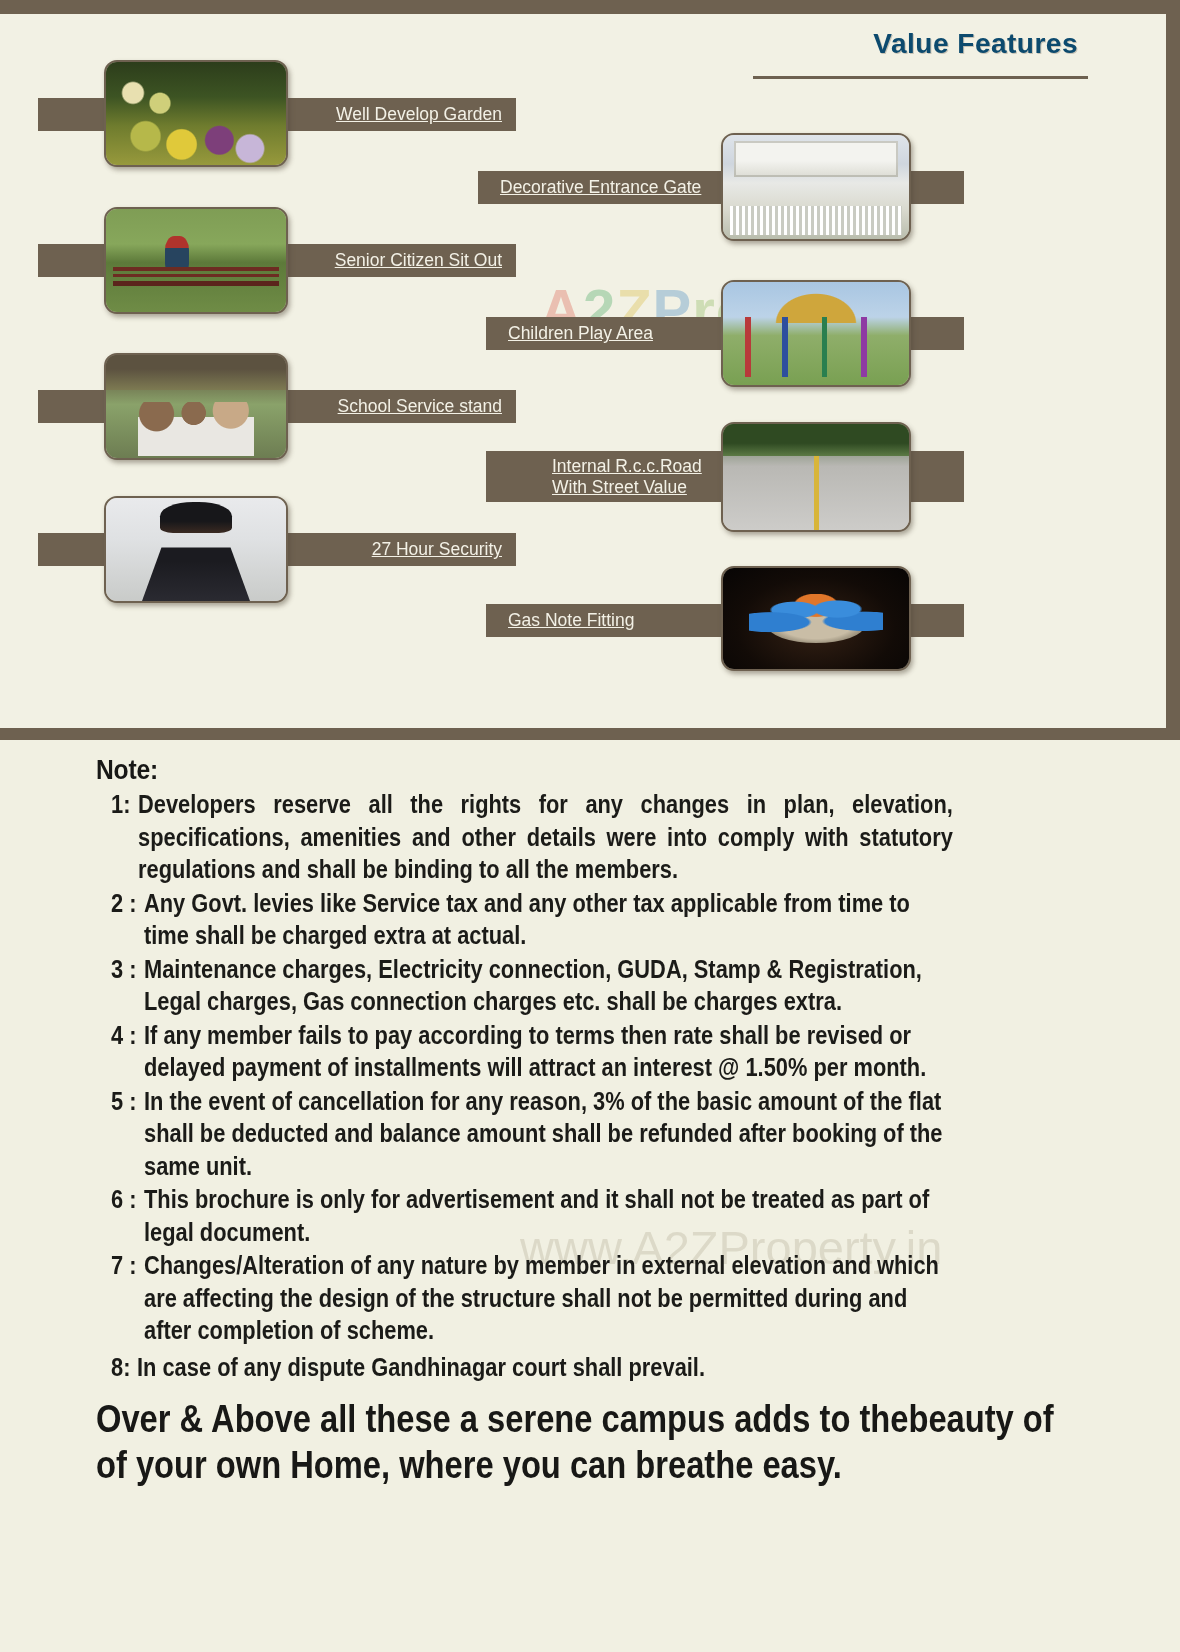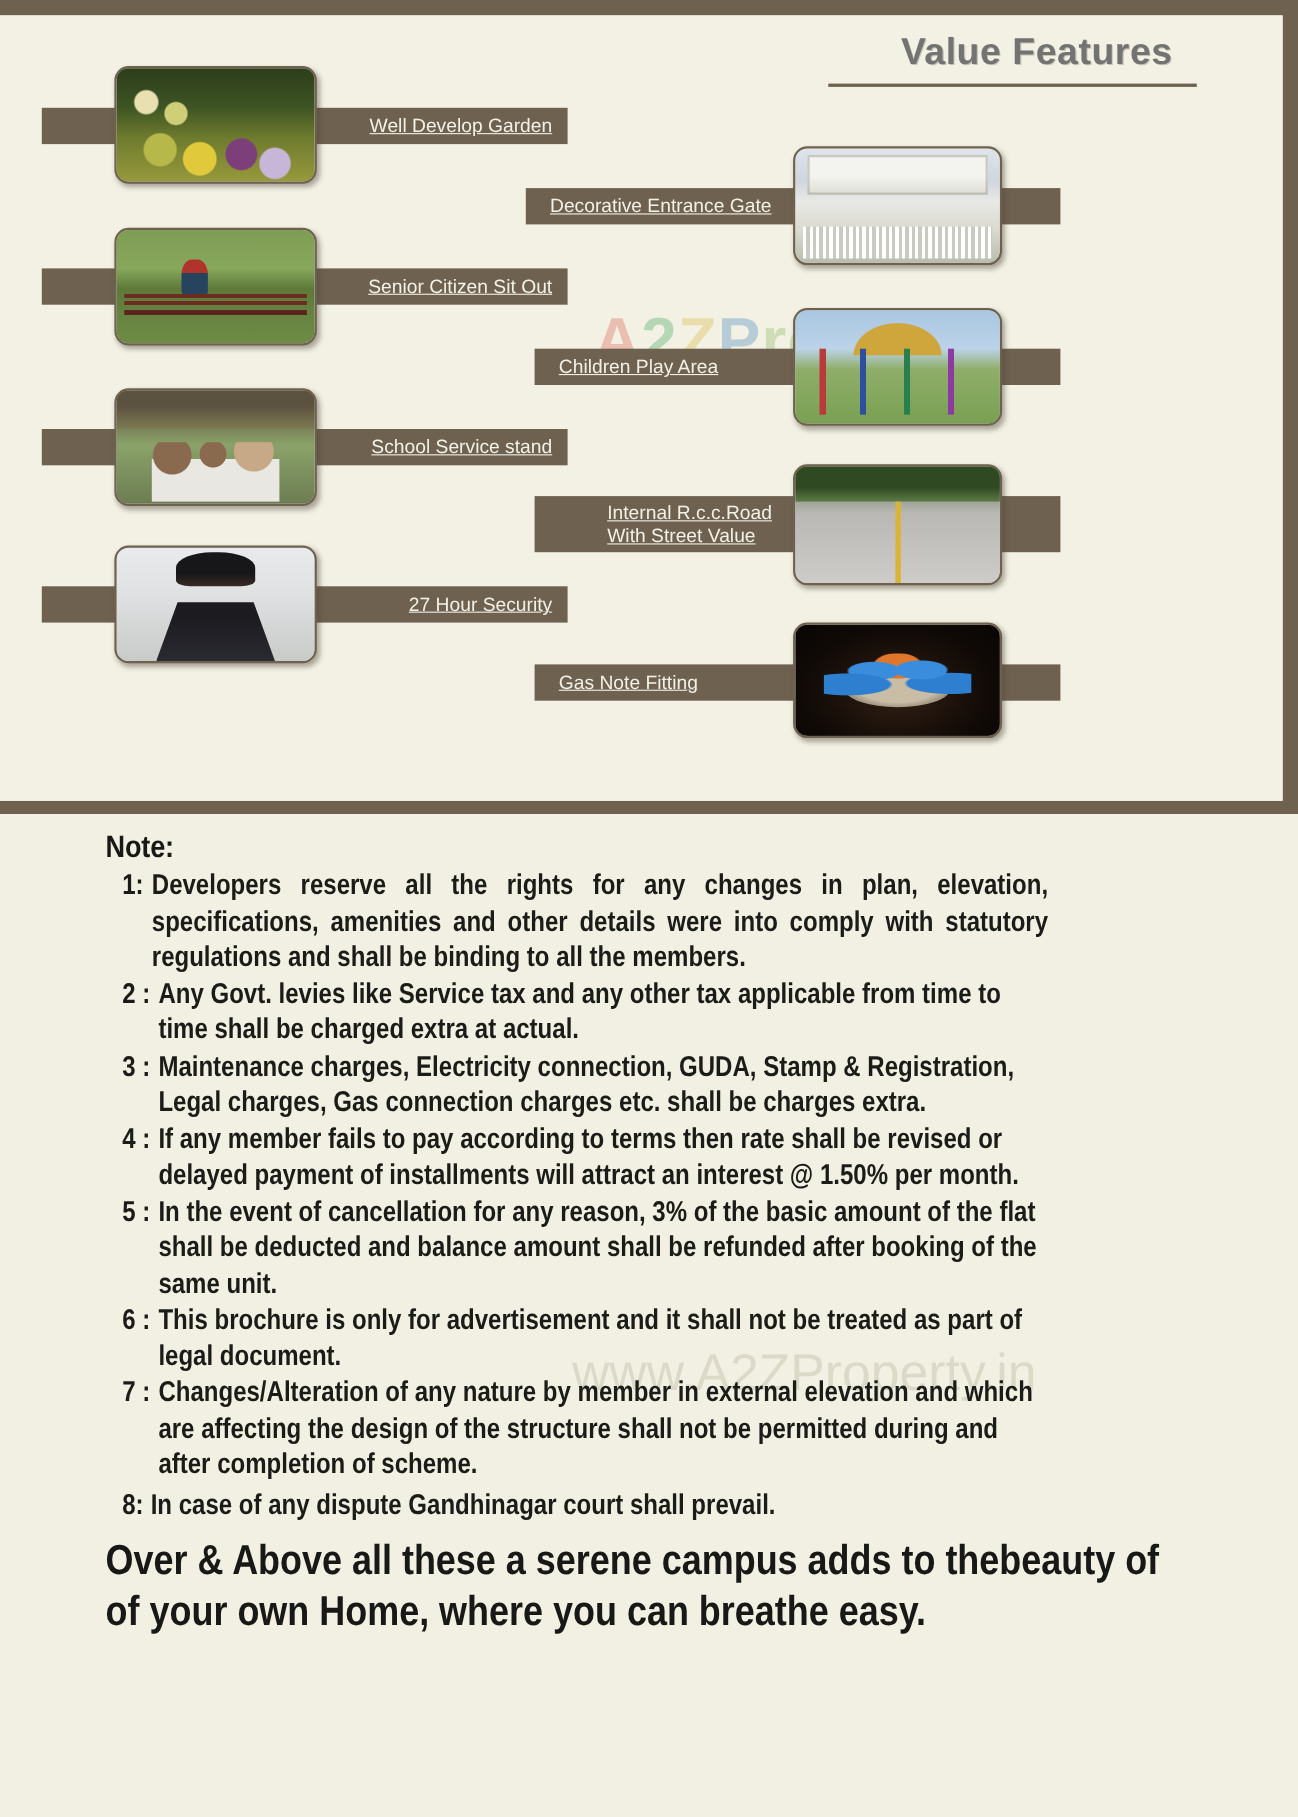--- a/index.html
+++ b/index.html
@@ -36,25 +36,25 @@
     position: relative;
     width: 100%;
     height: 100%;
     background: #f2f1e4;
     overflow: hidden;
   }
 
   
   .vf-title {
     position: absolute;
-    right: 100px;
+    right: 88px;
     top: 14px;
-    font-size: 34px;
+    font-size: 28px;
     font-weight: bold;
-    color: #737373;
+    color: #0c4a6e;
     letter-spacing: 0.5px;
     font-family: "Liberation Sans", sans-serif;
     text-shadow: 1px 1px 0 rgba(120,110,95,0.35);
   }
   .vf-title-rule {
     position: absolute;
     right: 78px;
     top: 62px;
     width: 335px;
     height: 3px;

